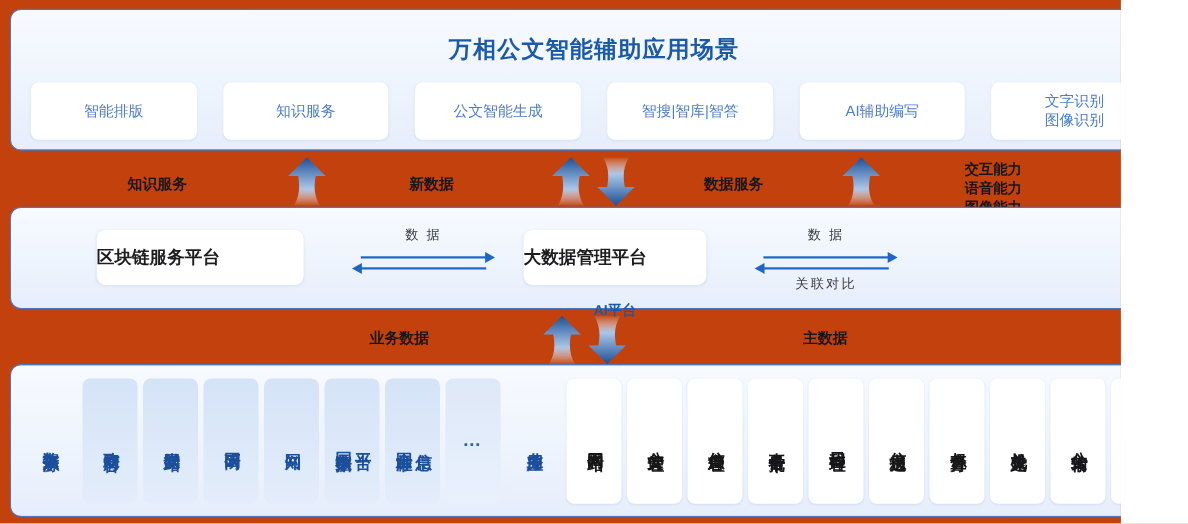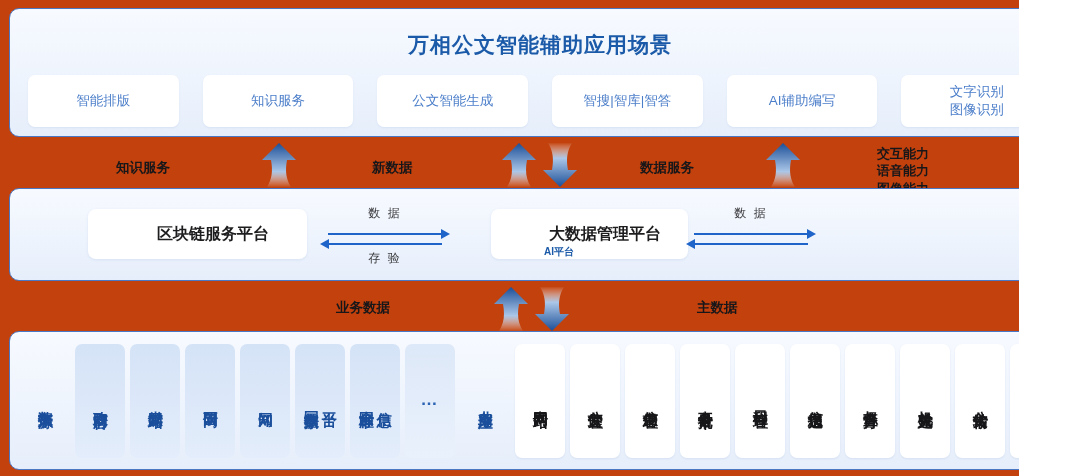--- a/index.html
+++ b/index.html
@@ -46,31 +46,30 @@
     line-height:1.32;
     box-shadow:0 1px 2px rgba(80,120,180,.10);
   }
   .app-card.two-line{font-size:13.5px;}
 
   
   #panel-mid{left:9px;top:188px;width:1062px;height:93px;}
   .plat-box{
     position:absolute;top:20px;height:50px;
     background:#ffffff;border-radius:8px;
-    display:flex;align-items:center;justify-content:center;
+    display:flex;align-items:center;justify-content:flex-start;
     font-size:16px;font-weight:bold;color:#1d1d1f;
     box-shadow:0 1px 3px rgba(90,125,185,.13);
-    padding-left:31px;
   }
   #plat-block{left:78px;width:188px;}
-  #plat-big{left:466px;width:166px;margin-left:15px;}
+  #plat-big{left:466px;width:166px;}
   #plat-ai{left:828px;width:188px;}
   .ai-sub{
-    position:absolute;top:56px;left:466px;width:166px;
-    text-align:center;font-size:10px;font-weight:bold;color:#1b5aa8;
+    position:absolute;top:84px;left:466px;width:166px;
+    text-align:center;font-size:13px;font-weight:bold;color:#1b5aa8;
   }
 
   
   .dbl{position:absolute;top:16px;width:130px;height:62px;}
   #dbl-left{left:310px;}
   #dbl-right{left:676px;}
   .dbl .cap{
     position:absolute;left:0;width:100%;text-align:center;
     font-size:12px;color:#3a3a3c;letter-spacing:2px;
   }
@@ -241,34 +240,34 @@
         <span>大数据管理平台</span>
       </div>
     <div class="ai-sub">AI平台</div>
 
     <div class="dbl" id="dbl-left">
       <div class="cap top">数  据</div>
       <div class="arrowline a1"></div>
       <div class="head right"></div>
       <div class="arrowline a2"></div>
       <div class="head left"></div>
-      <div class="cap bot">存  验</div>
     </div>
 
     <div class="dbl" id="dbl-right">
       <div class="cap top">数  据</div>
       <div class="arrowline a1"></div>
       <div class="head right"></div>
       <div class="arrowline a2"></div>
       <div class="head left"></div>
+      <div class="cap bot">关联对比</div>
     </div>
   </div>
 
   <div class="gapcap" style="left:336px;top:299px;">业务数据</div>
-  <div class="gapcap" style="left:697px;top:299px;">主数据</div>
+  <div class="gapcap" style="left:730px;top:299px;">主数据</div>
 
   <div class="bigarrow" style="left:490px;top:287px;">
     <svg width="42" height="44" viewBox="0 0 42 44">
       <defs>
         <linearGradient id="gUp4" x1="0" y1="1" x2="0" y2="0">
           <stop offset="0%" stop-color="#ffffff" stop-opacity="0.05"></stop>
           <stop offset="35%" stop-color="#aac6e8"></stop>
           <stop offset="100%" stop-color="#1c4f97"></stop>
         </linearGradient>
       </defs>

